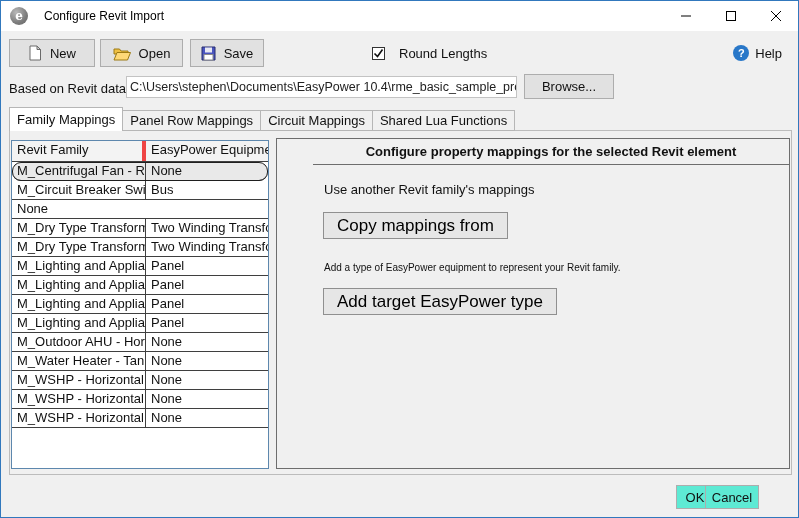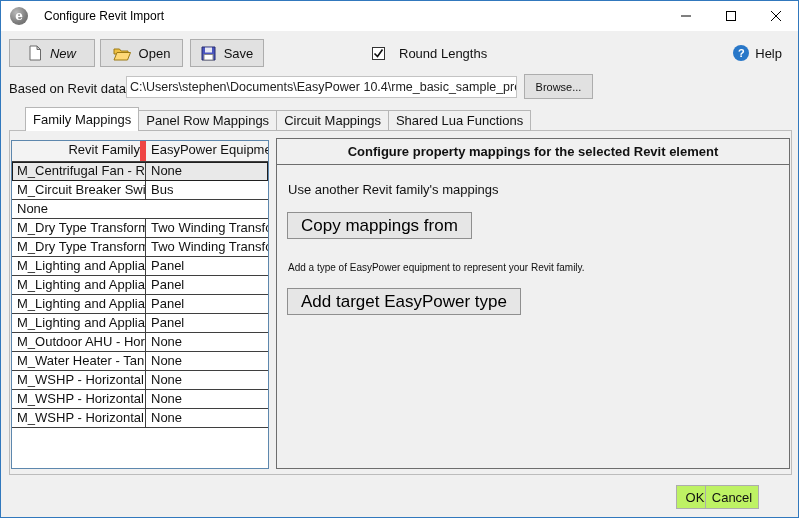--- a/index.html
+++ b/index.html
@@ -17,79 +17,79 @@
               color:#fff; font-size:12px; font-weight:bold; display:flex; align-items:center;
               justify-content:center; font-family:"DejaVu Serif", serif; }
   .title-text { margin-left:16px; font-size:12px; color:#000; }
   .win-controls { position:absolute; right:0; top:0; height:30px; display:flex; }
   .win-btn { width:45px; height:30px; display:flex; align-items:center; justify-content:center; }
   .win-btn svg { display:block; }
 
   
   .tb-btn { position:absolute; top:38px; height:28px; background:#e1e1e1; border:1px solid #adadad;
             display:flex; align-items:center; justify-content:center; gap:8px; font-size:13px; }
-  #btn-new  { left:8px;   width:86px;font-style:italic; }
+  #btn-new  { left:8px;   width:86px; }
   #btn-open { left:99px;  width:83px; }
   #btn-save { left:189px; width:74px; }
   #btn-saveas { left:280px; width:81px; }
   .chk-group { position:absolute; left:371px; top:38px; height:28px; display:flex; align-items:center; gap:14px; }
   .checkbox { width:13px; height:13px; background:#fff; border:1px solid #333; display:flex;
               align-items:center; justify-content:center; }
   .help-group { position:absolute; right:16px; top:38px; height:28px; display:flex; align-items:center; gap:6px; }
   .help-circle { width:16px; height:16px; border-radius:50%; background:#2877c8; color:#fff;
                  font-size:11px; font-weight:bold; display:flex; align-items:center; justify-content:center; }
 
   
   .data-label { position:absolute; left:8px; top:80px; font-size:13px; }
   .path-field { position:absolute; left:125px; top:75px; width:391px; height:22px; background:#fff;
                 border:1px solid #c3c3c3; font-family:"Liberation Sans", sans-serif; font-size:12.5px;
                 color:#222; padding:0 3px; white-space:nowrap; overflow:hidden; line-height:20px; }
-  .browse-btn { position:absolute; left:523px; top:73px; width:69px; height:25px; background:#e1e1e1;
-                border:1px solid #adadad; font-size:11px; display:flex; align-items:center; justify-content:center; }
+  .browse-btn { position:absolute; left:523px; top:73px; width:90px; height:25px; background:#e1e1e1;
+                border:1px solid #adadad; font-size:13px; display:flex; align-items:center; justify-content:center; }
 
   
   .tabs { position:absolute; left:8px; top:106px; height:24px; display:flex; align-items:flex-end; z-index:3; }
   .tab { height:21px; background:#f0f0f0; border:1px solid #b6b6b6; padding:0 7px; display:flex;
          align-items:center; font-size:13px; margin-left:-1px; white-space:nowrap; }
-  .tab:first-child { margin-left:16px; }
+  .tab:first-child { margin-left:0; }
   .tab.active { height:24px; background:#fff; border-bottom:none; position:relative; z-index:4; }
 
   
   .tabpage { position:absolute; left:8px; top:129px; width:783px; height:345px;
              background:#f0f0f0; border:1px solid #bcbcbc; }
 
   
   .map-table { position:absolute; left:10px; top:139px; width:258px; height:329px;
                background:#fff; border:1px solid #5d87ad; overflow:hidden; z-index:2; }
   .thead { display:flex; height:20px; background:#f3f3f3; }
   .th { font-size:13px; padding:1px 0 0 5px; white-space:nowrap; overflow:hidden; }
-  .th.c1 { width:134px; border-right:6px solid #ef4444;text-align:right; }
+  .th.c1 { width:134px; border-right:4px solid #ef4444; }
   .th.c2 { flex:1; }
   .rows { border-top:1px solid #3f3f3f; }
   .row { display:flex; height:19px; border-bottom:1px solid #3f3f3f; background:#fff; }
-  .row.selected { background:#e9e9e9; outline:1px solid #1f1f1f; outline-offset:-1px; }
+  .row.selected { background:#e9e9e9; outline:1px solid #1f1f1f; outline-offset:-1px;border-radius:9px; }
   .cell { font-size:13px; line-height:18px; padding-left:5px; white-space:nowrap; overflow:hidden; }
   .cell.c1 { width:134px; border-right:1px solid #3f3f3f; }
   .cell.c2 { flex:1; }
 
   
   .config-panel { position:absolute; left:275px; top:137px; width:514px; height:331px;
-                  background:#f0f0f0; border:1px solid #6d6d6d; z-index:2; }
+                  background:#f0f0f0; border:1px solid #6d6d6d; z-index:2;padding-left:36px; }
   .cp-header { height:26px; border-bottom:1px solid #6d6d6d; display:flex; align-items:center;
                justify-content:center; font-weight:bold; font-size:13px; }
   .cp-body { padding:10px; }
   .cp-text1 { margin:7px 0 0 1px; font-size:13px; }
   .cp-btn { display:inline-flex; align-items:center; justify-content:center; height:27px;
             padding:0 13px; background:#e6e6e6; border:1px solid #8f8f8f; font-size:17px; }
   #copy-btn { margin-top:15px; }
   .cp-text2 { margin:23px 0 0 1px; font-size:10px; }
   #add-btn { margin-top:15px; }
 
   
-  .footer-btn { position:absolute; top:484px; height:24px; background:#bef264; border:1px solid #adadad;
+  .footer-btn { position:absolute; top:484px; height:24px; background:#5eead4; border:1px solid #adadad;
                 font-size:13px; display:flex; align-items:center; justify-content:center; }
   #ok-btn { left:675px; width:38px; }
   #cancel-btn { left:704px; width:54px; }
 </style>
 </head>
 <body>
 
 <div id="window">
 
   <div class="titlebar">

